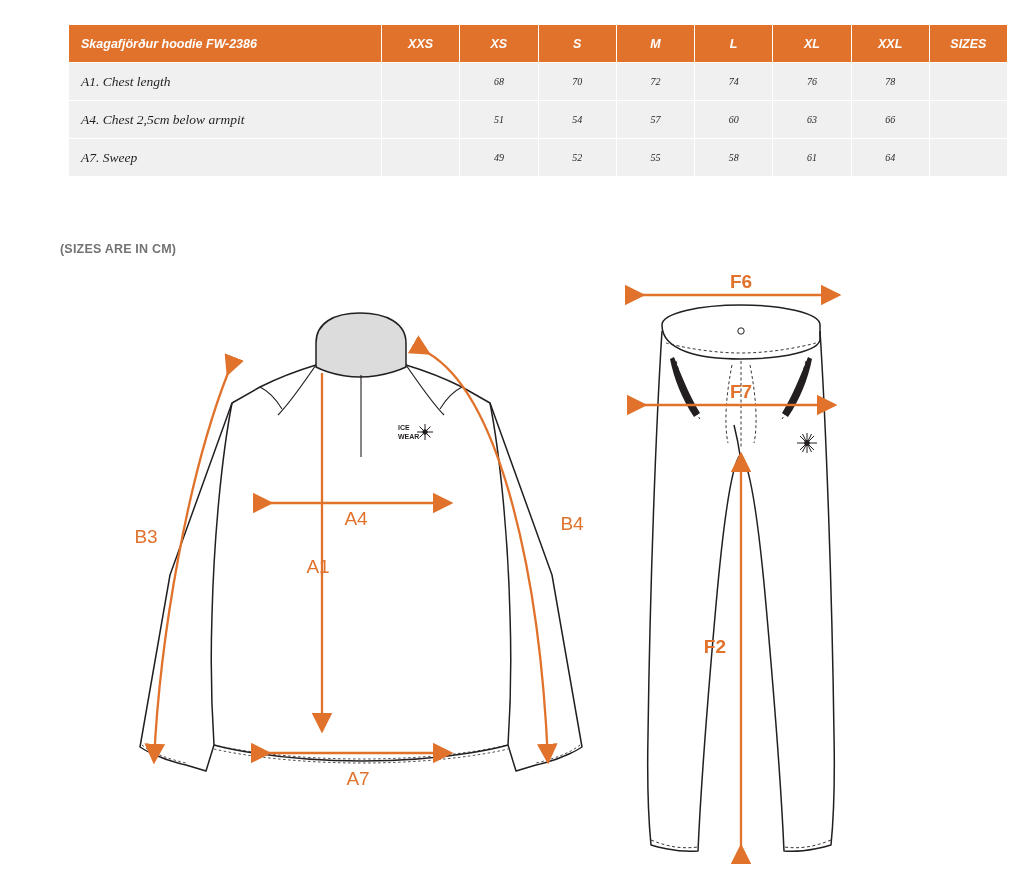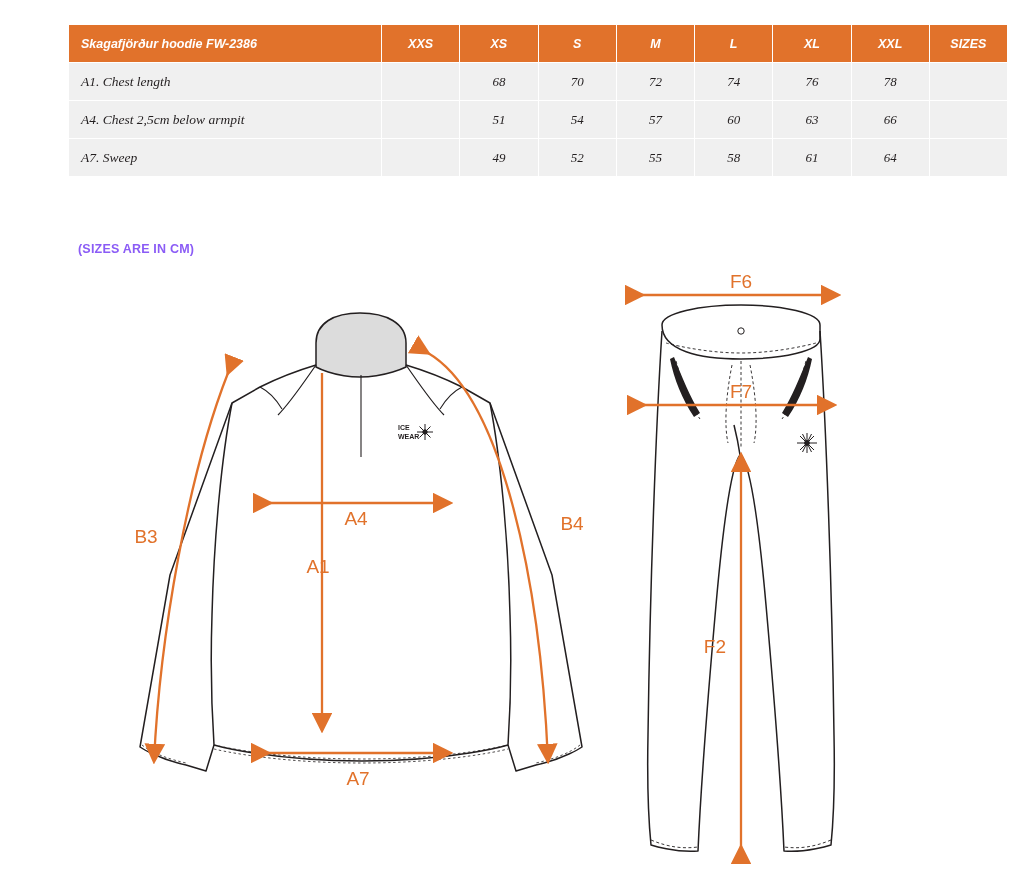--- a/index.html
+++ b/index.html
@@ -44,50 +44,50 @@
     font-family: "Liberation Sans", sans-serif;
   }
   thead th.name-col {
     text-align: left;
     padding-left: 12px;
     width: 300px;
   }
   tbody td {
     background: #f0f0f0;
     text-align: center;
-    font-size: 13px;
+    font-size: 10px;
     font-family: "Liberation Serif", serif;
     color: #231f20;
   }
   tbody td.row-label {
     text-align: left;
     padding-left: 12px;
     font-size: 13.5px;
     font-family: "Liberation Serif", serif;
   }
   tbody td.empty {
     background: #f0f0f0;
   }
 
   .units-note {
     position: absolute;
-    left: 78px;
+    left: 60px;
     top: 242px;
-    color: #8b5cf6;
+    color: #737373;
     font-size: 12.5px;
     font-weight: bold;
     letter-spacing: 0.2px;
   }
 
   
   .figure {
     position: absolute;
   }
   #hoodie-figure { left: 110px; top: 275px; }
-  #pants-figure  { left: 620px; top: 265px; }
+  #pants-figure  { left: 620px; top: 265px; font-weight: bold; }
 
   .dim-label {
     font-family: "Liberation Sans", sans-serif;
     fill: #e1722b;
     font-size: 19px;
   }
   .brand-text {
     font-family: "Liberation Sans", sans-serif;
     fill: #231f20;
     font-size: 7px;

